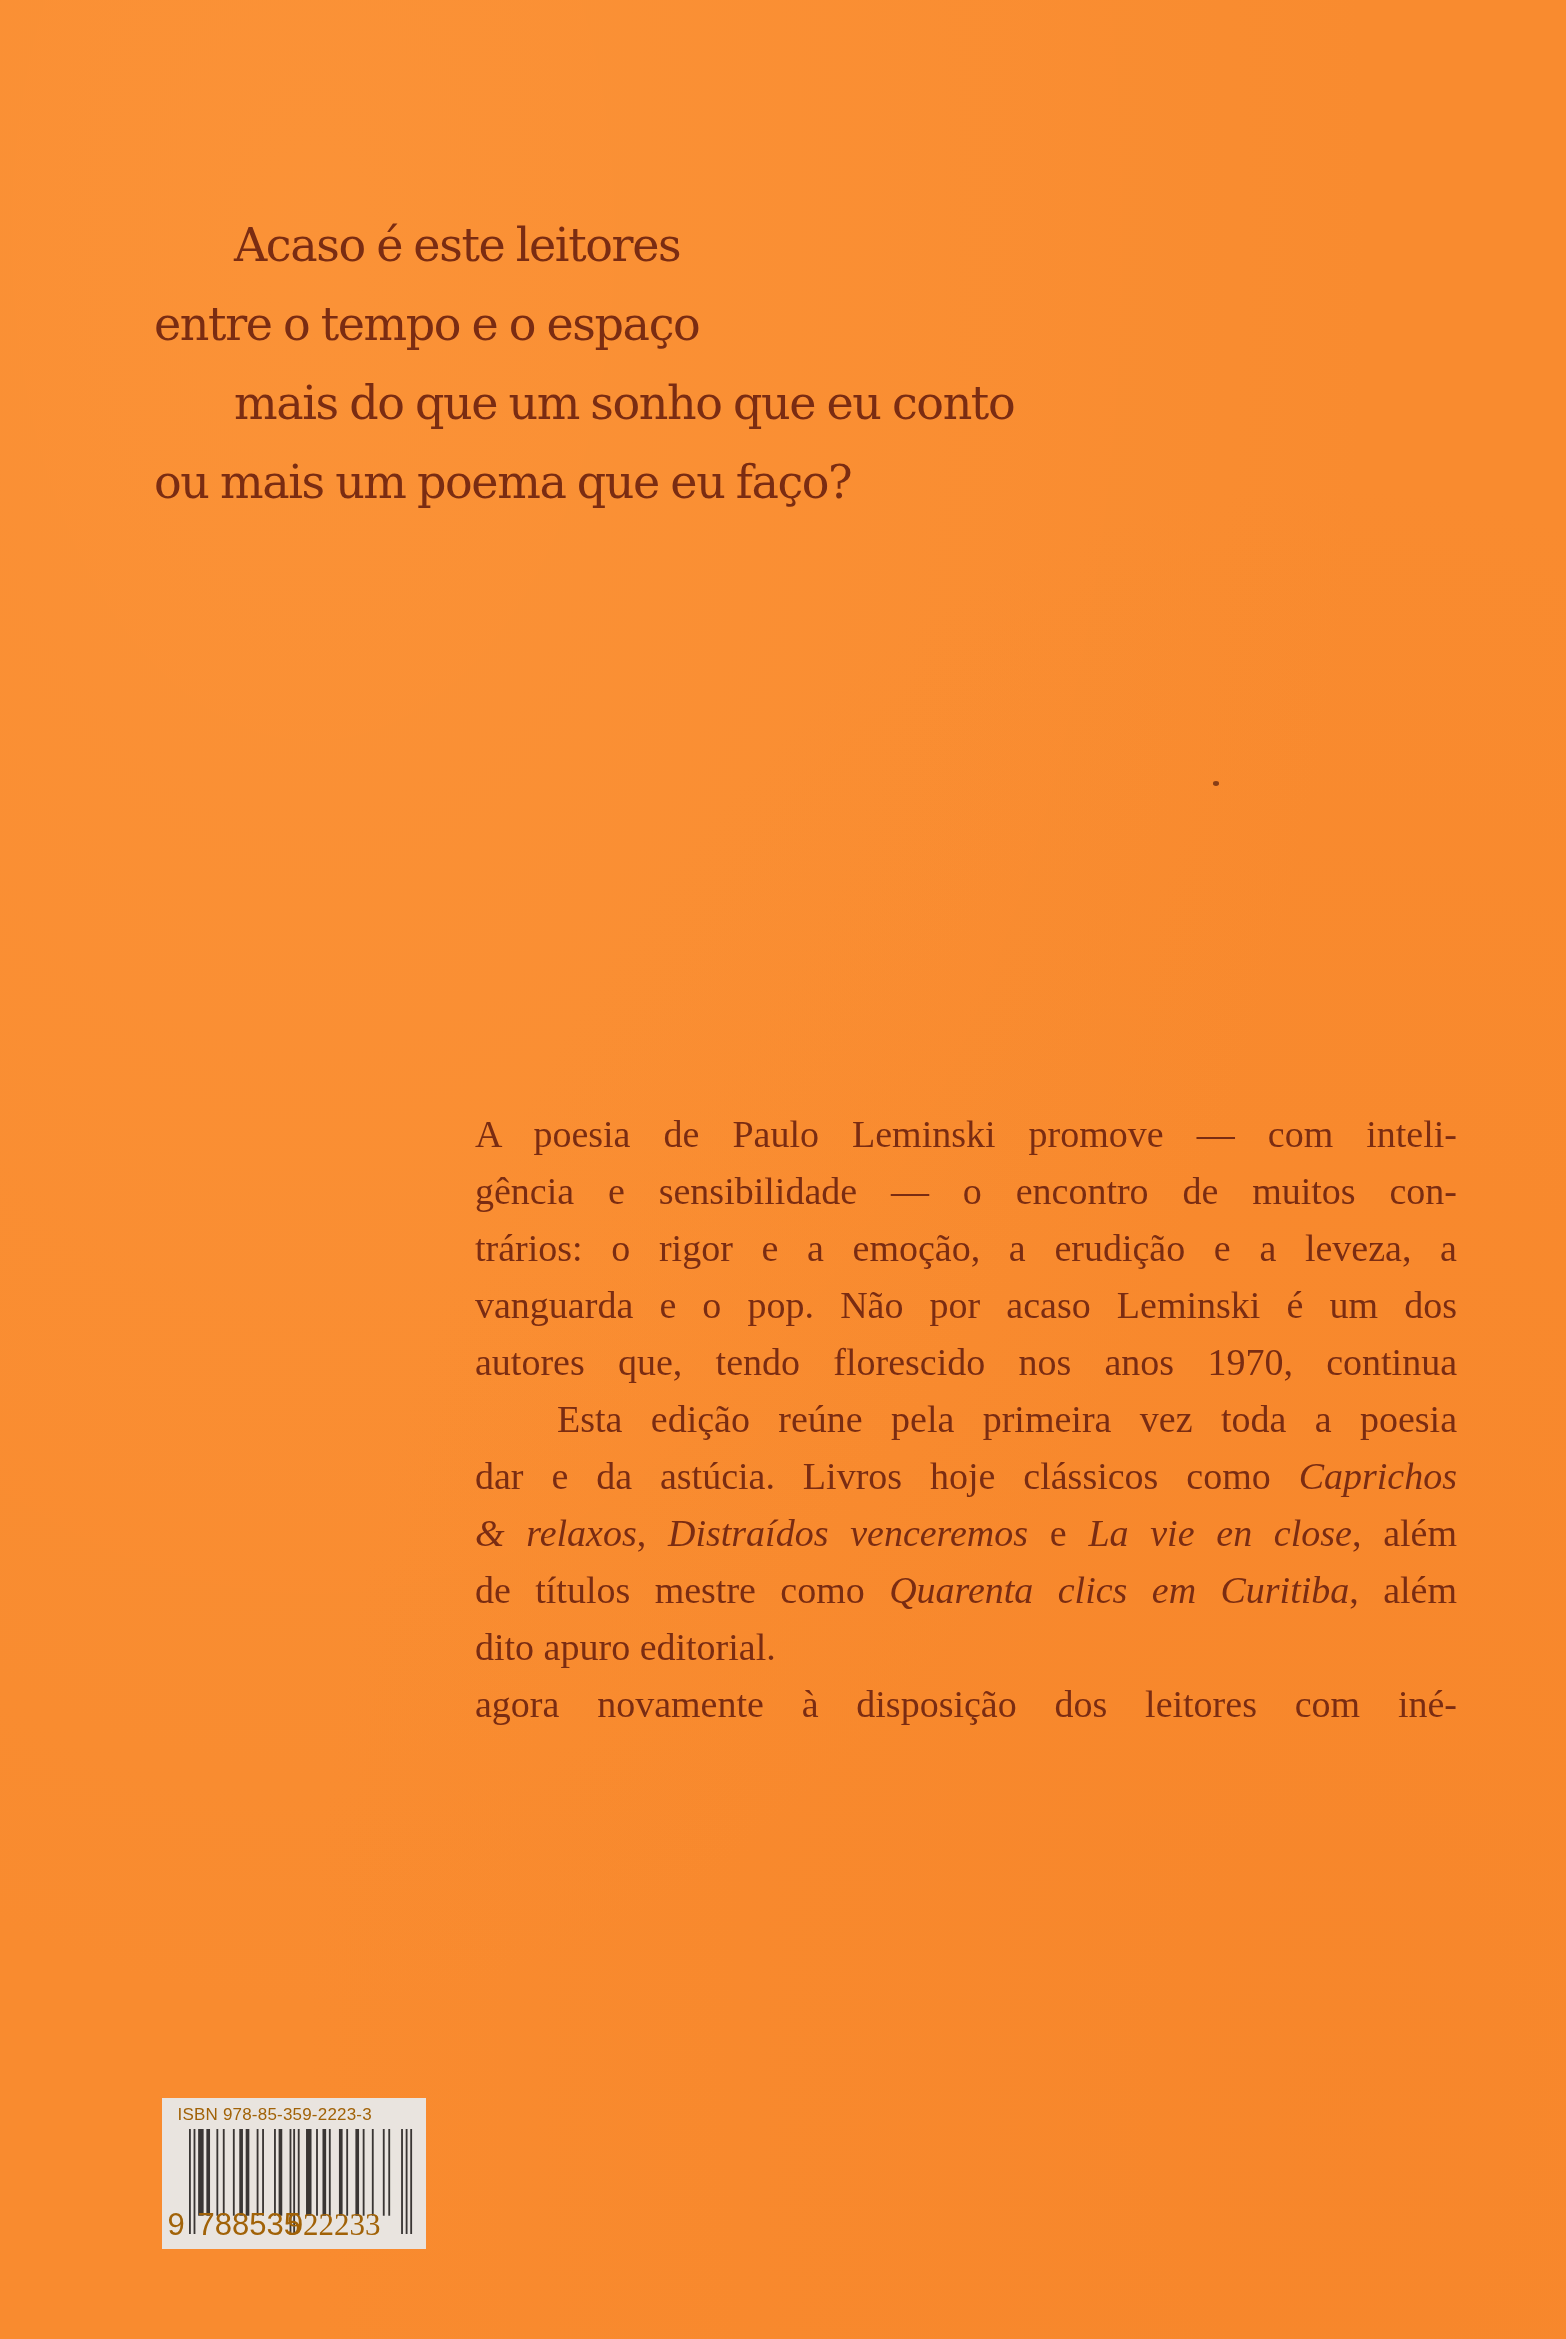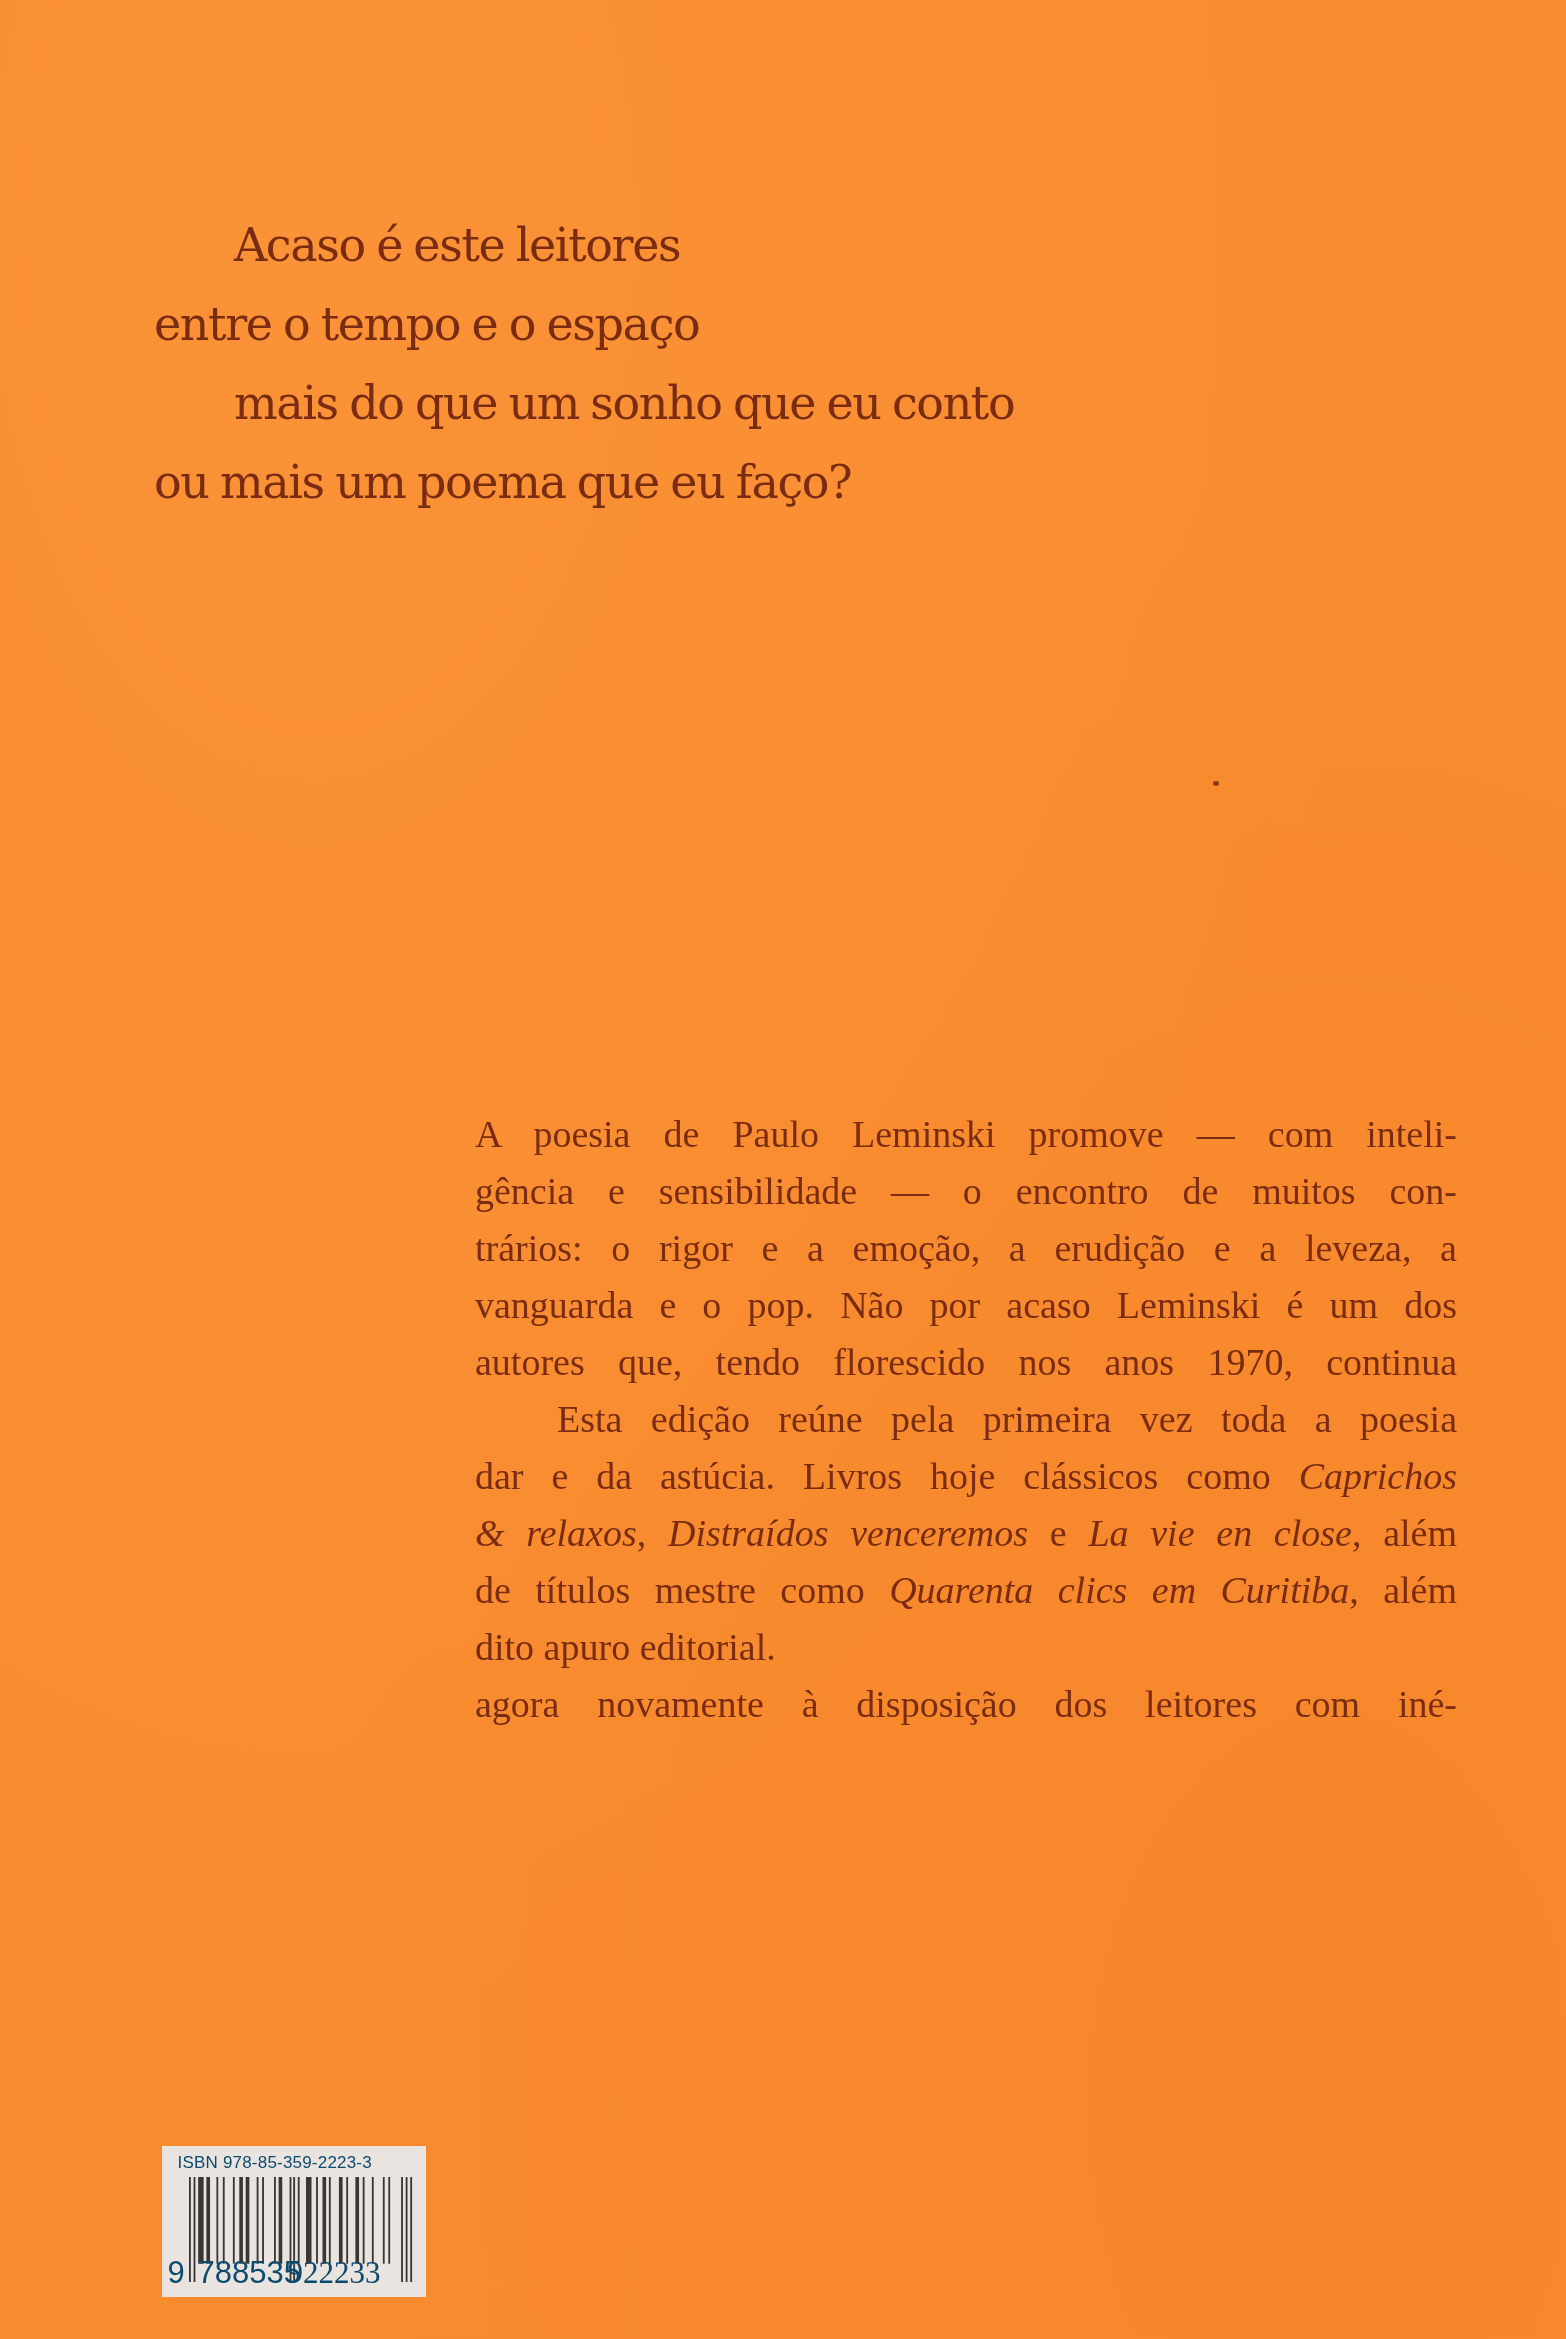--- a/index.html
+++ b/index.html
@@ -76,22 +76,21 @@
       opacity: 0.8;
     }
     .barcode-box {
       position: absolute;
       left: 162px;
       top: 2098px;
       width: 264px;
       height: 151px;
       background: #e9e4df;
       font-family: "Liberation Sans", "DejaVu Sans", sans-serif;
-      color: #0c4a6e;
-      margin-top: 48px;
+      color: #a16207;
     }
     .isbn-text {
       position: absolute;
       left: 15.5px;
       top: 7.3px;
       font-size: 17px;
       letter-spacing: 0.2px;
       white-space: nowrap;
     }
     .bars {

